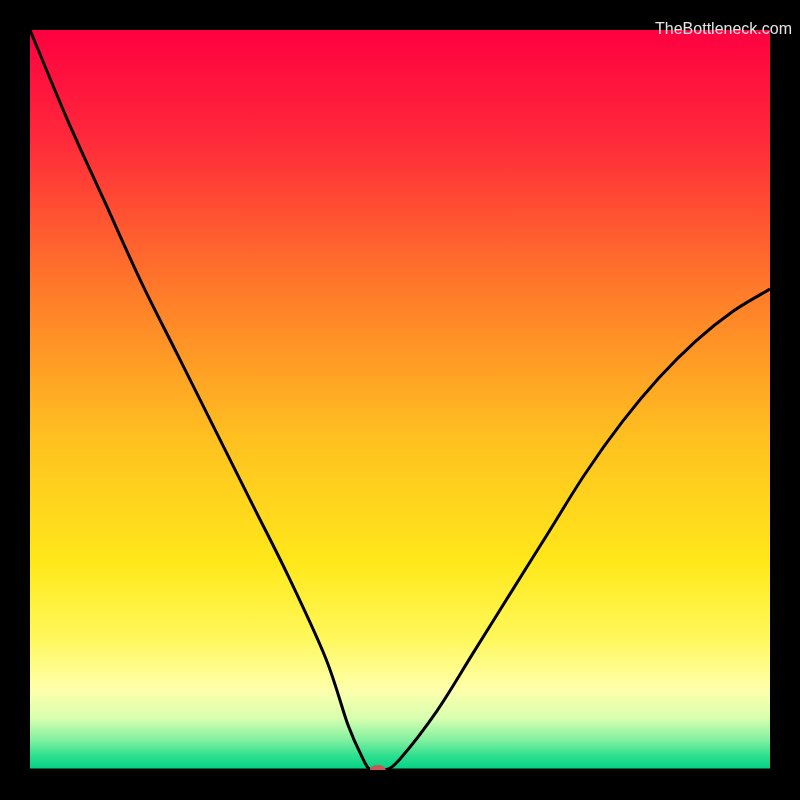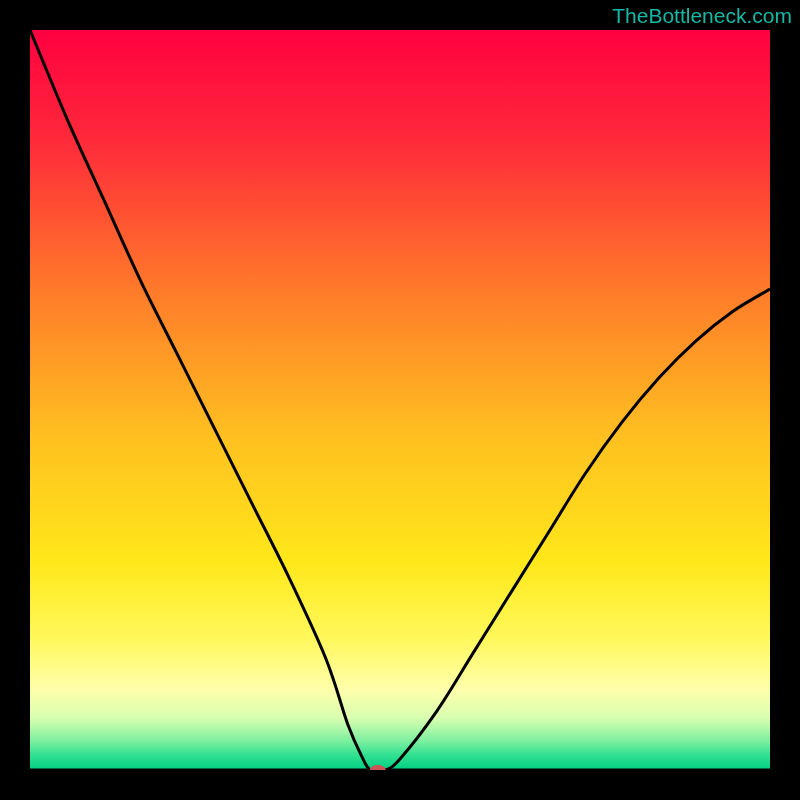--- a/index.html
+++ b/index.html
@@ -7,24 +7,24 @@
     padding: 0;
     width: 800px;
     height: 800px;
     background: #000;
     font-family: Arial, sans-serif;
     position: relative;
     overflow: hidden;
   }
   .watermark {
     position: absolute;
-    top: 4px;
+    top: 20px;
     right: 8px;
-    color: #14b8a6;
-    font-size: 21px;
+    color: #e5e5e5;
+    font-size: 16px;
     font-weight: 500;
     z-index: 10;
     font-family: Arial, sans-serif;
   }
   .plot-area {
     position: absolute;
     left: 30px;
     top: 30px;
     width: 740px;
     height: 740px;

